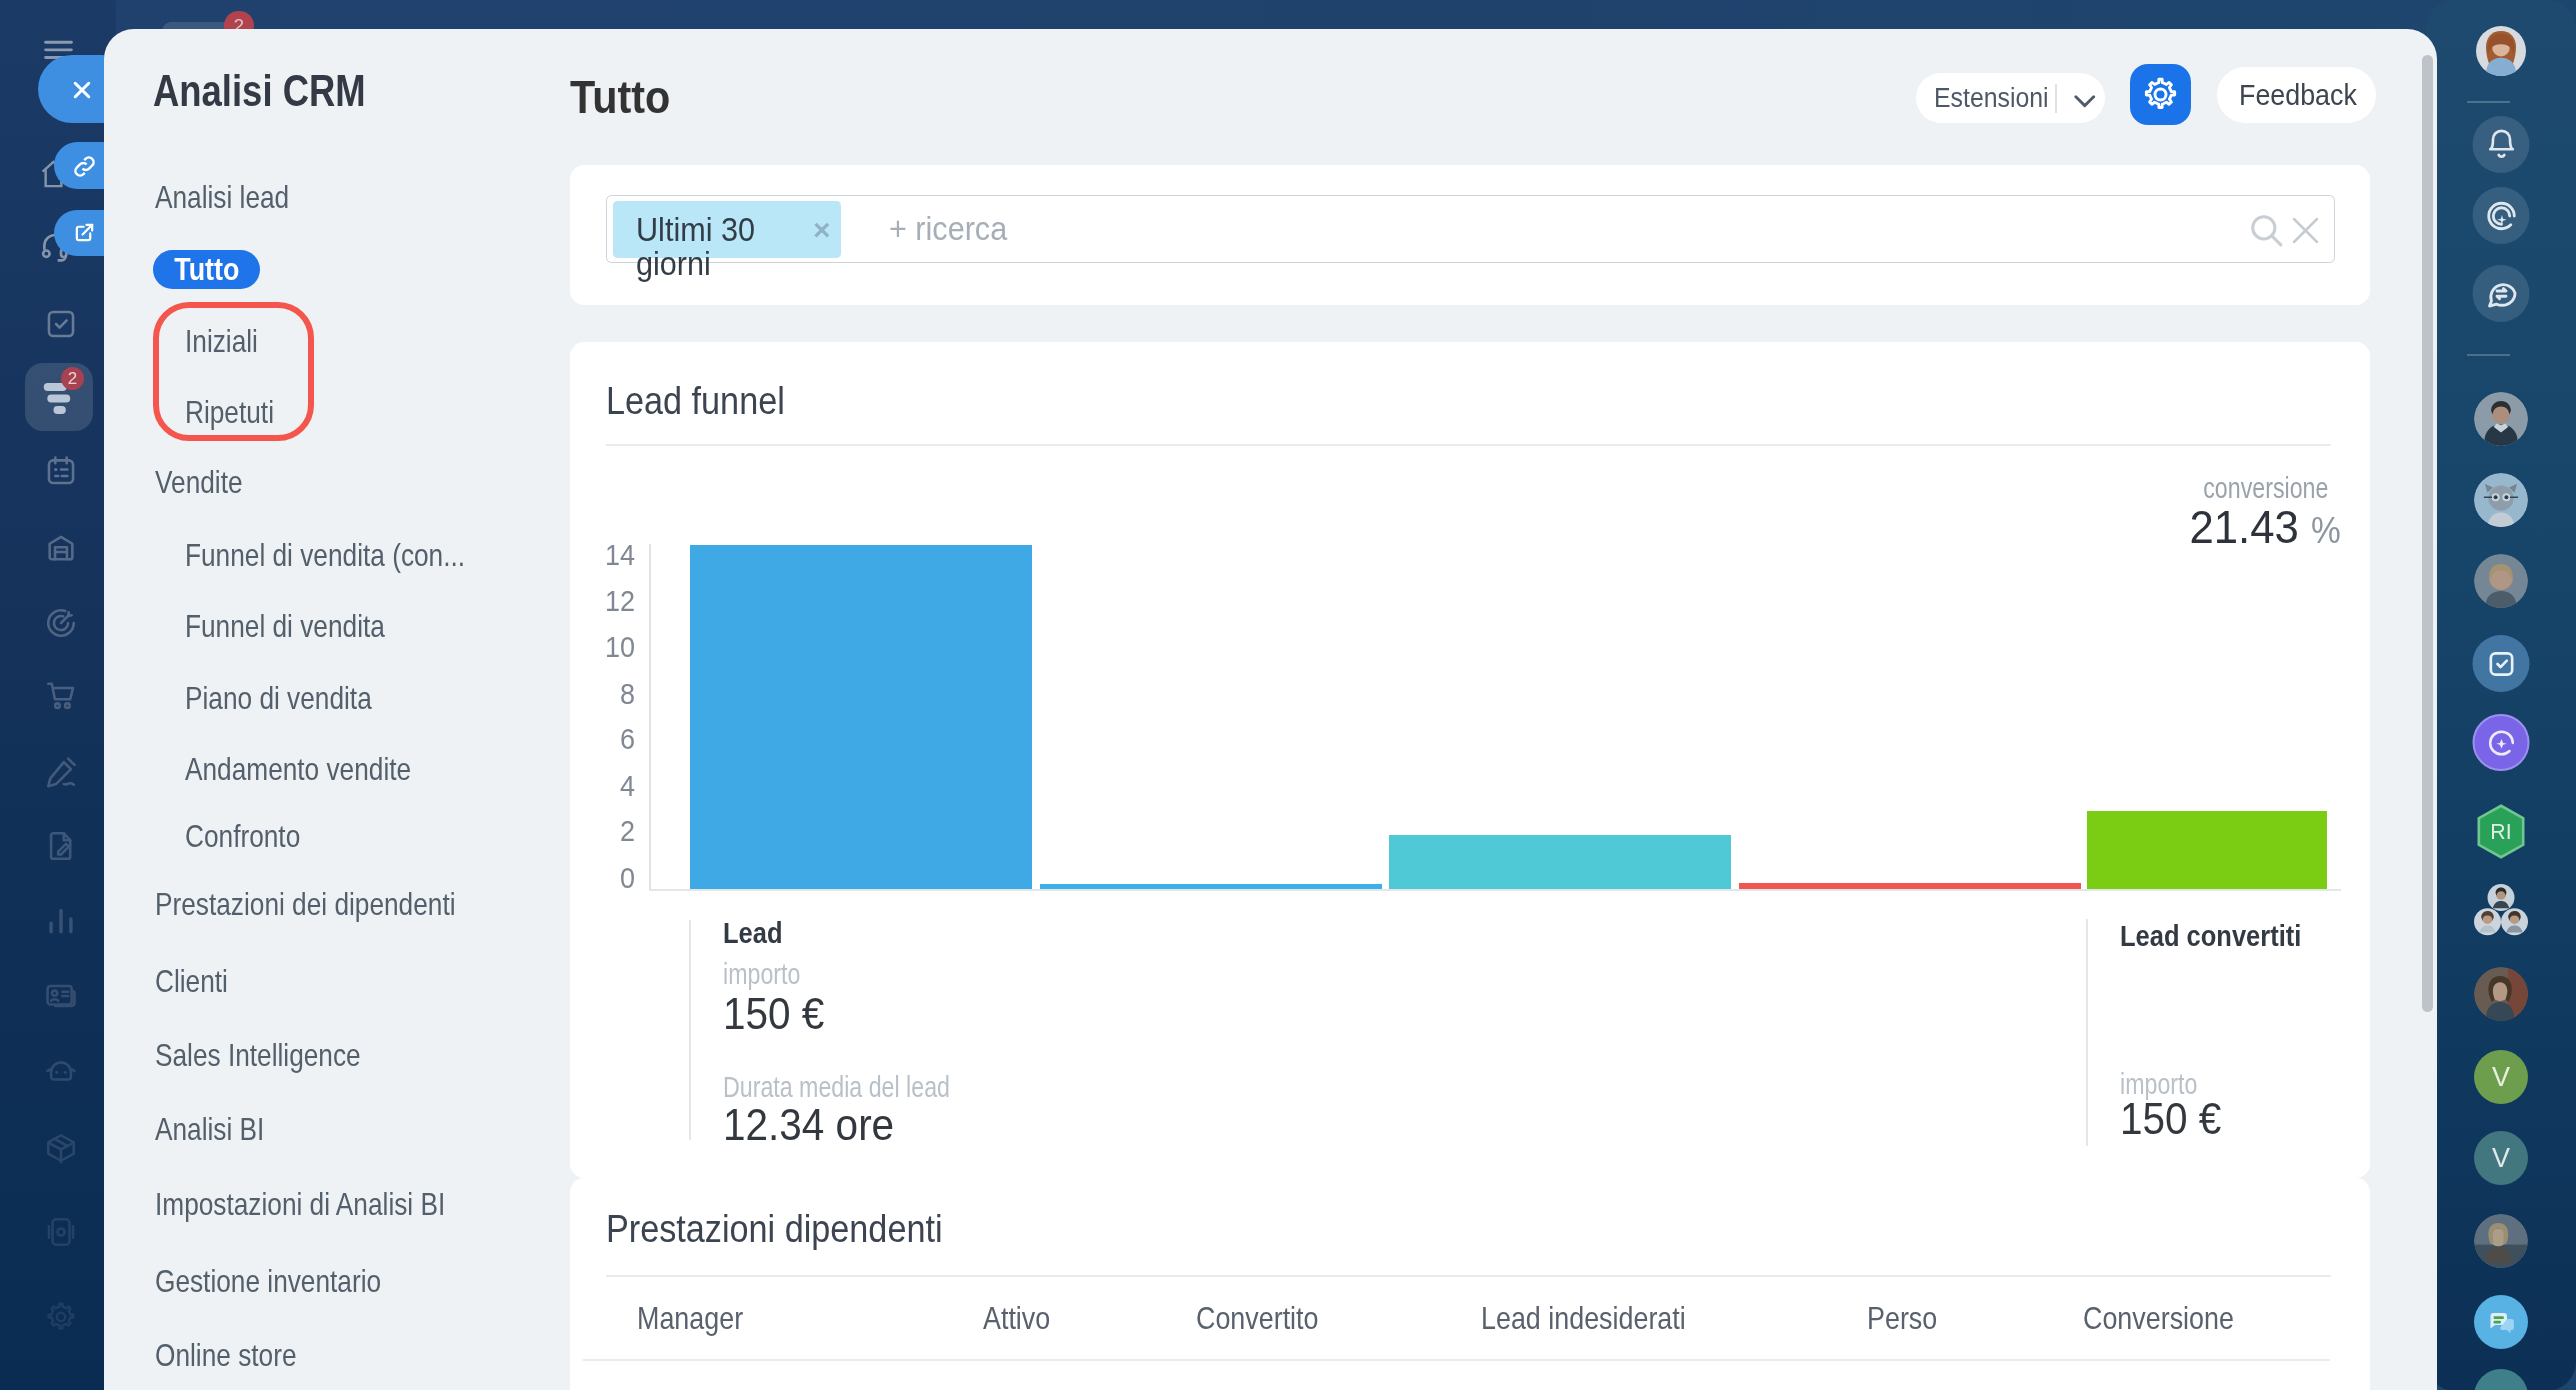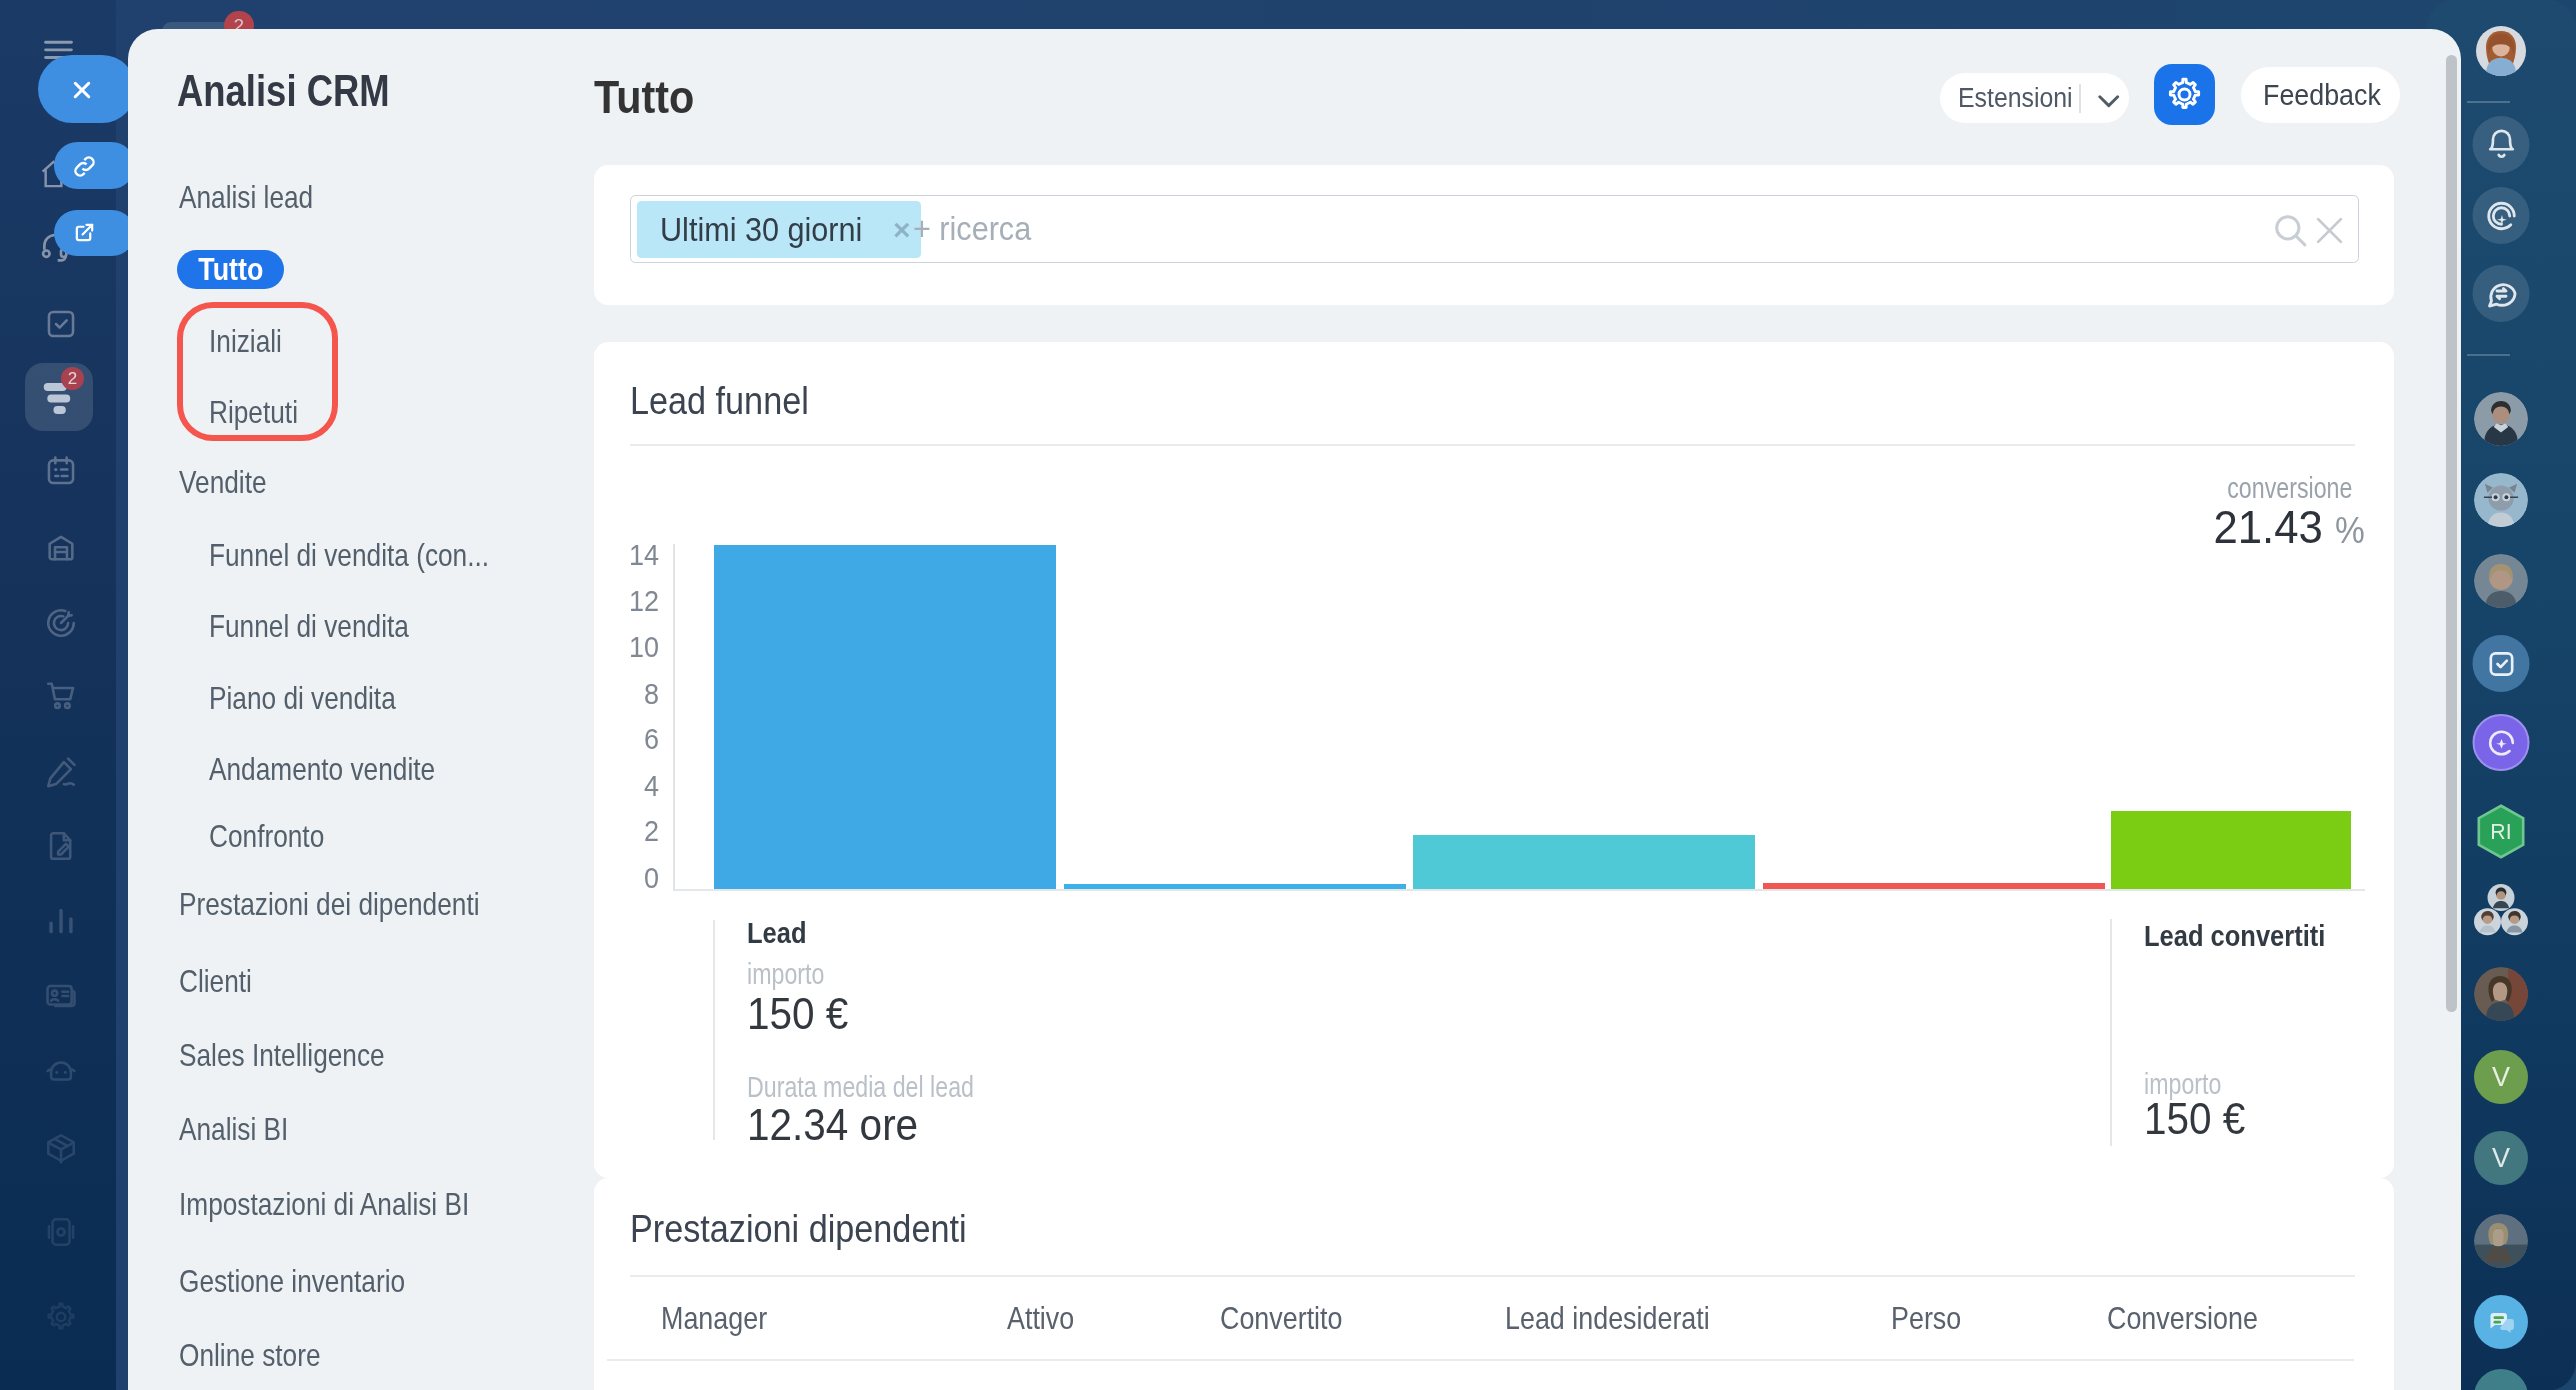--- a/index.html
+++ b/index.html
@@ -17,21 +17,21 @@
   
   #rightrail{position:absolute;right:0;top:0;width:150px;height:1391px;
     background:linear-gradient(180deg,#1e4a70 0%,#174569 40%,#10395f 75%,#0c2f55 100%);border-radius:29px;}
   .rr-item{position:absolute;left:50%;transform:translateX(-50%);border-radius:50%;}
   .rr-btn{width:57px;height:57px;background:rgba(255,255,255,0.12);display:flex;align-items:center;justify-content:center;}
   .rr-div{position:absolute;left:32px;width:43px;height:1.8px;background:rgba(255,255,255,0.22);}
   .avatar{width:54px;height:54px;border-radius:50%;overflow:hidden;}
   .avatar::after{content:"";position:absolute;inset:0;border-radius:50%;background:rgba(18,54,88,0.18);}
 
   
-  #panel{position:absolute;left:128px;top:29px;width:2333px;height:1362px;
+  #panel{position:absolute;left:104px;top:29px;width:2333px;height:1362px;
     background:#eef2f4;border-radius:30px 30px 0 0;}
   #thumb{position:absolute;left:2318px;top:26px;width:10.7px;height:957px;border-radius:5.4px;background:#bdc3c8;}
 
   
   .mtitle{position:absolute;left:49px;top:39px;font-size:45px;line-height:45px;font-weight:700;color:#333a45;
     transform:scaleX(.81);transform-origin:0 50%;white-space:nowrap;}
   .mi{position:absolute;font-size:32px;color:#545f6c;white-space:nowrap;line-height:38px;
     transform:scaleX(.82);transform-origin:0 50%;}
   .lvl1{left:51px;}
   .lvl2{left:81px;}
@@ -50,21 +50,21 @@
   #btn-est .d{position:absolute;left:139px;top:10.7px;width:1.8px;height:29px;background:#dfe3e8;}
   #btn-gear{position:absolute;left:2026px;top:35px;width:61px;height:61px;border-radius:18px;background:#1a73e8;
     display:flex;align-items:center;justify-content:center;}
   #btn-fb{position:absolute;left:2113px;top:38px;width:159px;height:56px;background:#fff;border-radius:29px;}
   #btn-fb span{position:absolute;left:22.4px;top:13.4px;font-size:29.5px;line-height:29.5px;color:#3c4550;
     transform:scaleX(.91);transform-origin:0 50%;}
 
   
   #scard{top:136px;height:140px;}
   #sfield{position:absolute;left:36px;top:29.5px;width:1727px;height:66px;border:1.8px solid #ccd3da;border-radius:5.4px;}
-  #chip{position:absolute;left:6.3px;top:5.4px;width:284px;height:57px;background:#b9e7f8;border-radius:4.5px;}
+  #chip{position:absolute;left:6.3px;top:5.4px;width:228px;height:57px;background:#b9e7f8;border-radius:4.5px;}
   #chip .t{position:absolute;left:23px;top:11.6px;font-size:34px;line-height:34px;color:#333d47;
     transform:scaleX(.9);transform-origin:0 50%;}
   #chip .x{position:absolute;right:10.7px;top:12.5px;font-size:30px;color:#8fb3c4;font-weight:700;}
   #ricerca{position:absolute;left:282px;top:15px;font-size:34px;line-height:34px;color:#a6aeb8;
     transform:scaleX(.9);transform-origin:0 50%;}
 
   
   #fcard{top:286px;height:836px;margin-top:27px;}
   .ctitle{position:absolute;left:36px;font-size:38px;line-height:38px;color:#3b4450;
     transform:scaleX(.9);transform-origin:0 50%;white-space:nowrap;}

